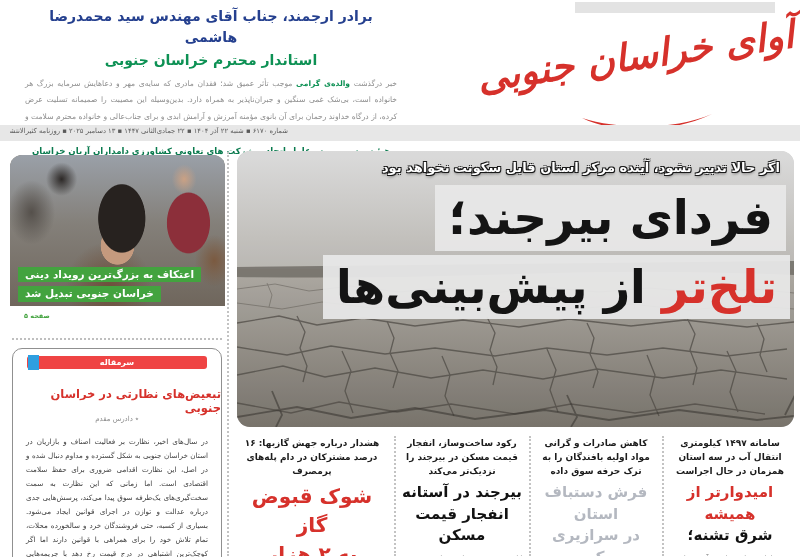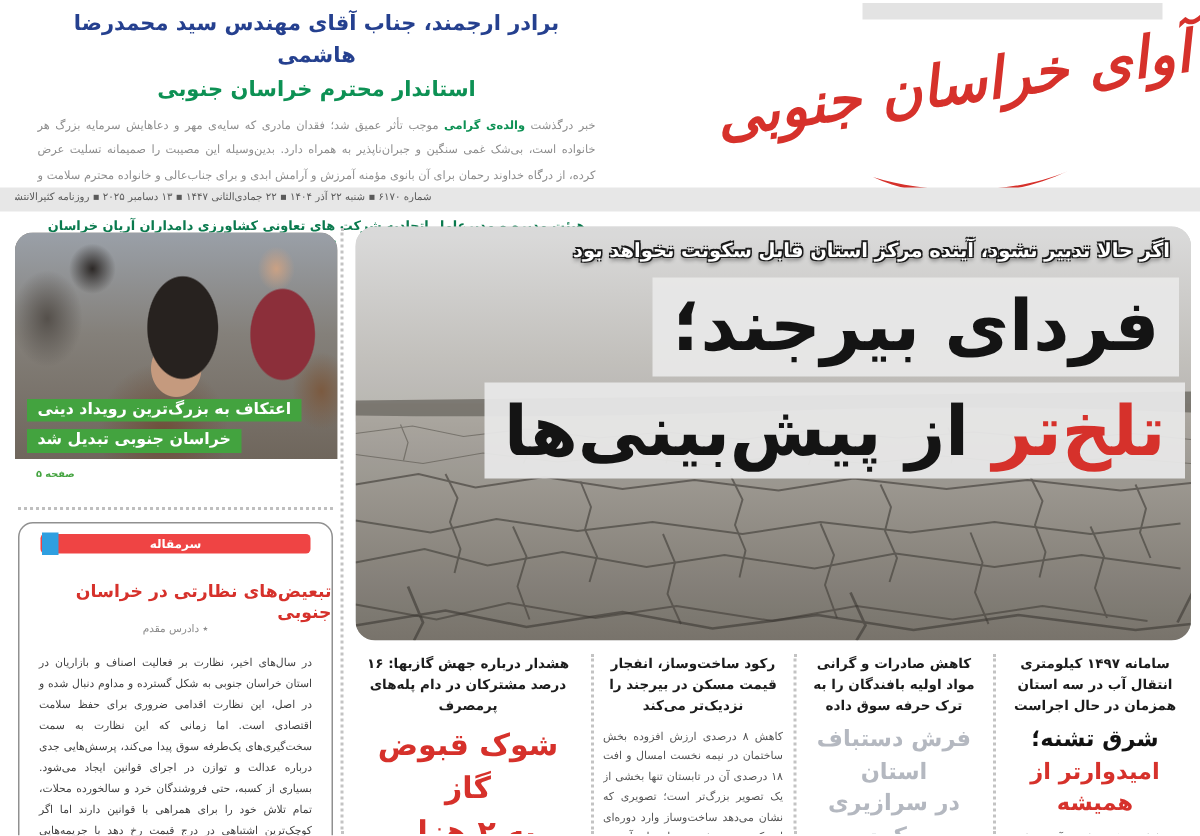--- a/index.html
+++ b/index.html
@@ -175,34 +175,38 @@
     <div class="st-kicker">هشدار درباره جهش گازبها: ۱۶ درصد مشترکان در دام پله‌های پرمصرف</div>
     <div class="st-title t-red">
       <span class="t-line">شوک قبوض گاز</span>
       <span class="t-line">به ۲ هزار خانوار استان</span>
     </div>
 
   </div>
 
   <div class="story st-housing">
     <div class="st-kicker">رکود ساخت‌وساز، انفجار قیمت مسکن در بیرجند را نزدیک‌تر می‌کند</div>
+    <div class="st-title t-black">
+      <span class="t-line">بیرجند در آستانه</span>
+      <span class="t-line">انفجار قیمت مسکن</span>
+    </div>
     <div class="st-body">کاهش ۸ درصدی ارزش افزوده بخش ساختمان در نیمه نخست امسال و افت ۱۸ درصدی آن در تابستان تنها بخشی از یک تصویر بزرگ‌تر است؛ تصویری که نشان می‌دهد ساخت‌وساز وارد دوره‌ای از رکود عمیق شده و پیامدهای آن... ـ مشروح در صفحه ۲</div>
   </div>
 
   <div class="story st-carpet">
     <div class="st-kicker">کاهش صادرات و گرانی مواد اولیه بافندگان را به ترک حرفه سوق داده</div>
     <div class="st-title t-silver">
       <span class="t-line">فرش دستباف استان</span>
       <span class="t-line">در سرازیری رکود</span>
     </div>
 
   </div>
 
   <div class="story st-water">
     <div class="st-kicker">سامانه ۱۴۹۷ کیلومتری انتقال آب در سه استان همزمان در حال اجراست</div>
     <div class="st-title t-black">
+      <span class="t-line red">امیدوارتر از همیشه</span>
       <span class="t-line">شرق تشنه؛</span>
-      <span class="t-line red">امیدوارتر از همیشه</span>
     </div>
     <div class="st-body">مدیرعامل شرکت تامین آب صنایع و معادن گفت: این طرح با پیشرفت ۳۳ درصدی تا زاهدان، در صورت تامین به‌موقع منابع مالی در سال‌های ۱۴۰۶ تا ۱۴۰۸ به بهره‌برداری خواهد رسید و آب شرب و صنعت پایدار را برای بیش از... ـ مشروح در صفحه ۲</div>
   </div>
 
 </div>
 
 </body></html>

